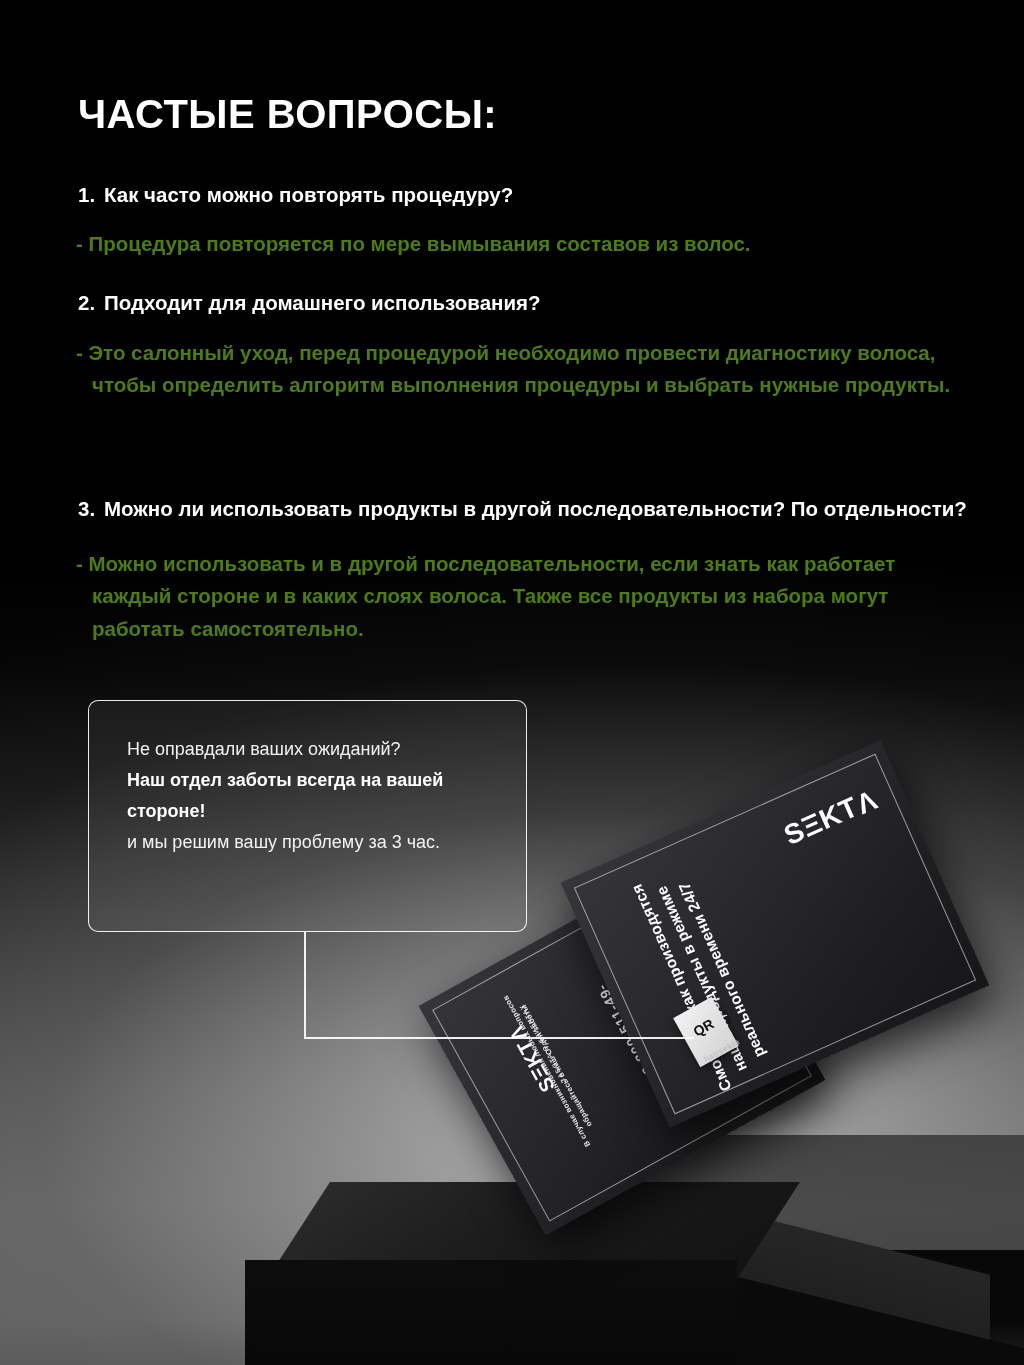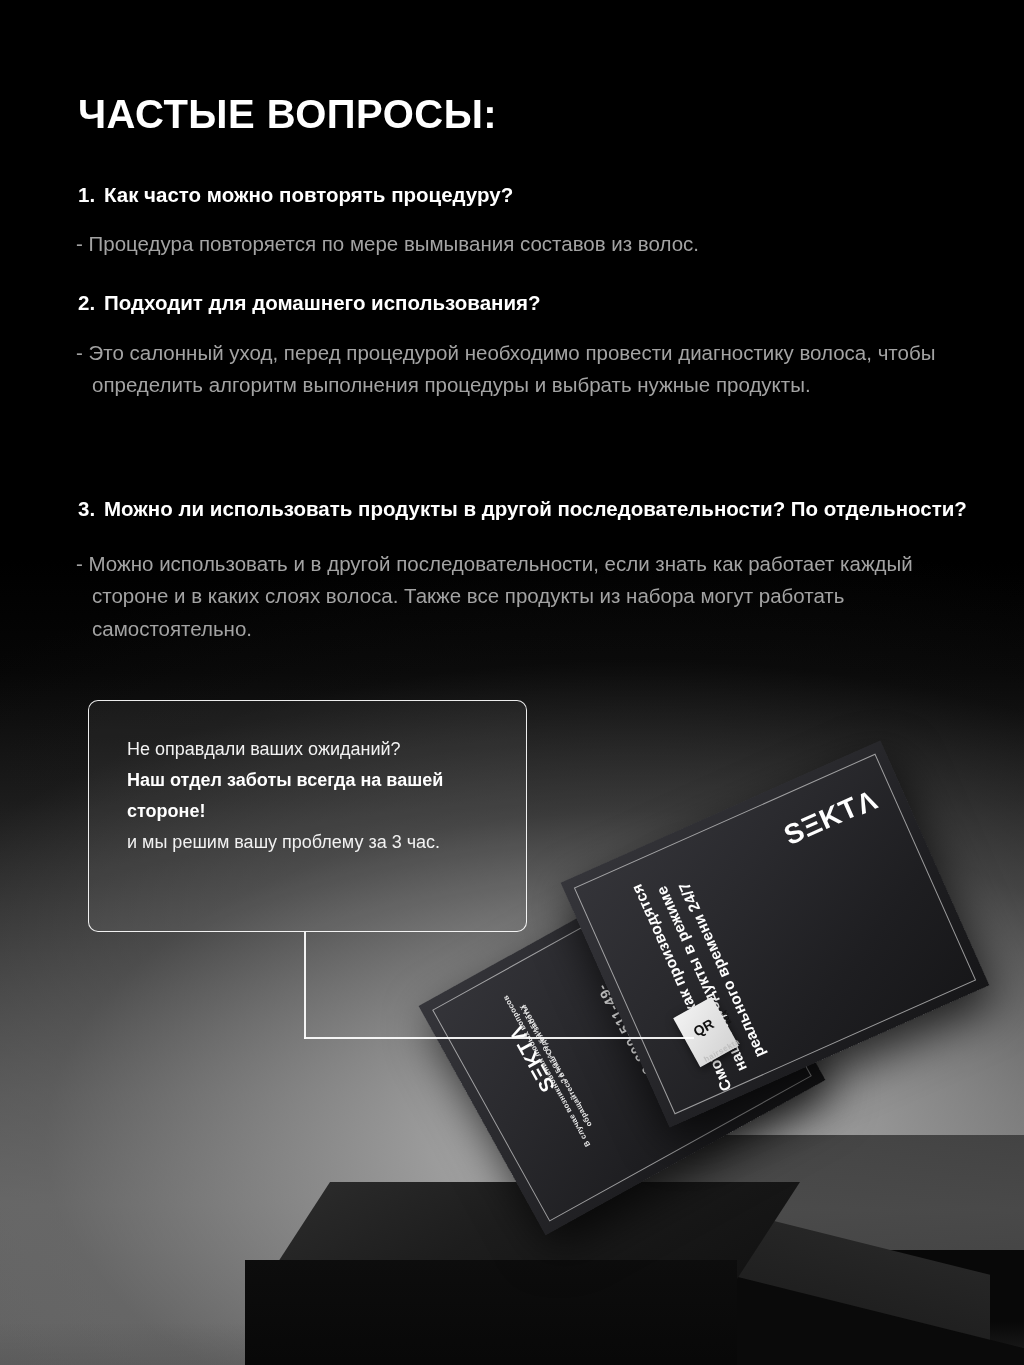--- a/index.html
+++ b/index.html
@@ -175,21 +175,21 @@
   .faq-title{
     position:absolute;left:78px;top:92px;
     color:#fff;font-weight:bold;font-size:40px;letter-spacing:0.5px;
   }
   .q{
     position:absolute;left:78px;
     color:#fff;font-weight:bold;font-size:20.5px;line-height:1.42;
   }
   .a{
     position:absolute;left:76px;
-    color:#a3a3a3;font-weight:normal;font-size:20.5px;line-height:1.58;
+    color:#4d7c0f;font-weight:bold;font-size:20.5px;line-height:1.58;
   }
   .q-num{display:inline-block;min-width:26px;}
   .indent{padding-left:16px;display:block;text-indent:-16px;}
 </style>
 </head>
 <body>
 
 <div class="scene">
   <div class="scene-wall"></div>
   <div class="floor-right"></div>

